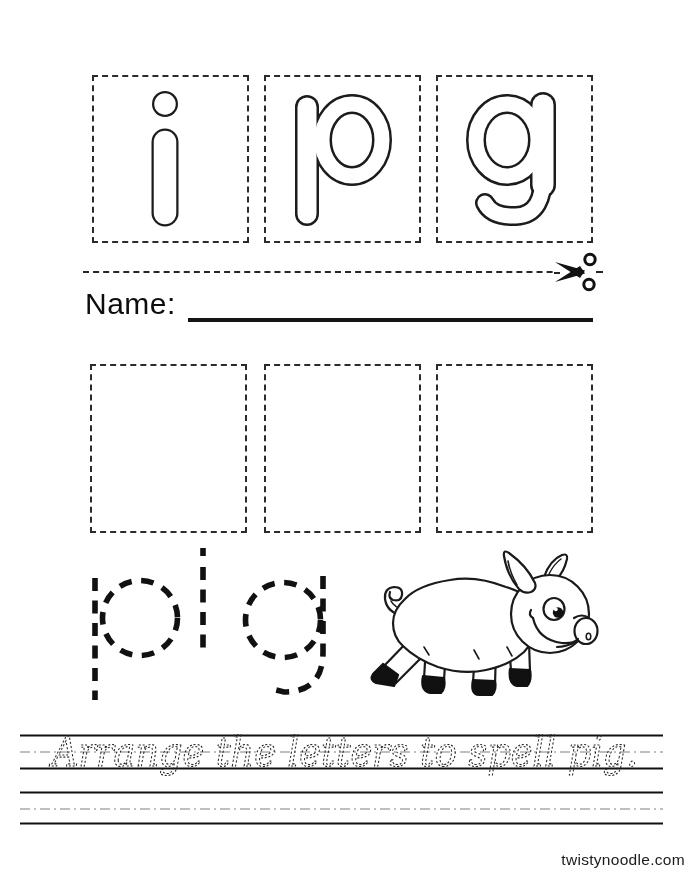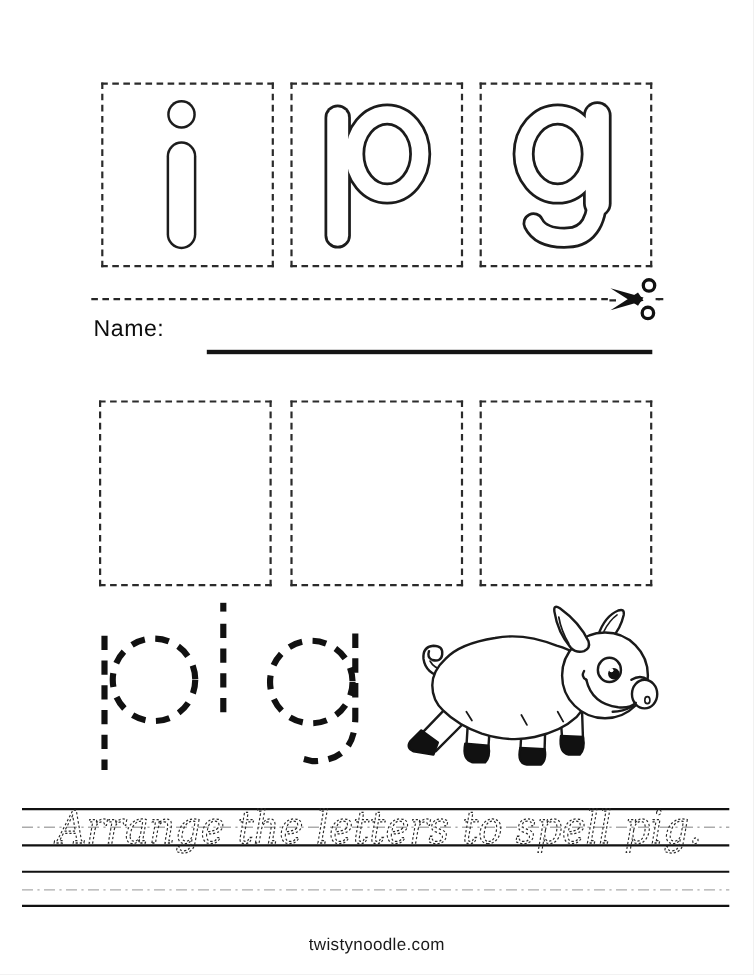--- a/index.html
+++ b/index.html
@@ -14,28 +14,28 @@
     border:2.4px dashed #2b2b2b;box-sizing:border-box;background:#fff;
   }
   .dropbox{height:169px;}
   .cutcard svg{position:absolute;left:-2px;top:-2px;}
   #cutline{
     position:absolute;left:83px;top:271px;width:520px;height:0;
     border-top:2px dashed #262626;
   }
   #name-label{
     position:absolute;left:85px;top:287px;
-    font-size:21px;line-height:1.1;color:#0d0d0d;letter-spacing:.5px;
+    font-size:30px;line-height:1.1;color:#0d0d0d;letter-spacing:.5px;
   }
   #name-underline{
     position:absolute;left:188px;top:318px;width:405px;height:3.6px;
     background:#141414;
   }
   #footer{
-    position:absolute;left:0;top:851px;width:685px;text-align:center;
+    position:absolute;left:0;top:851px;width:685px;text-align:right;
     font-size:15.5px;color:#1a1a1a;letter-spacing:.3px;
   }
 </style>
 </head>
 <body>
 
 <div id="sheet">
 
   <div class="cutcard" style="left:92px;top:75px;" aria-label="i">
     <svg width="157" height="168" viewBox="0 0 157 168">

